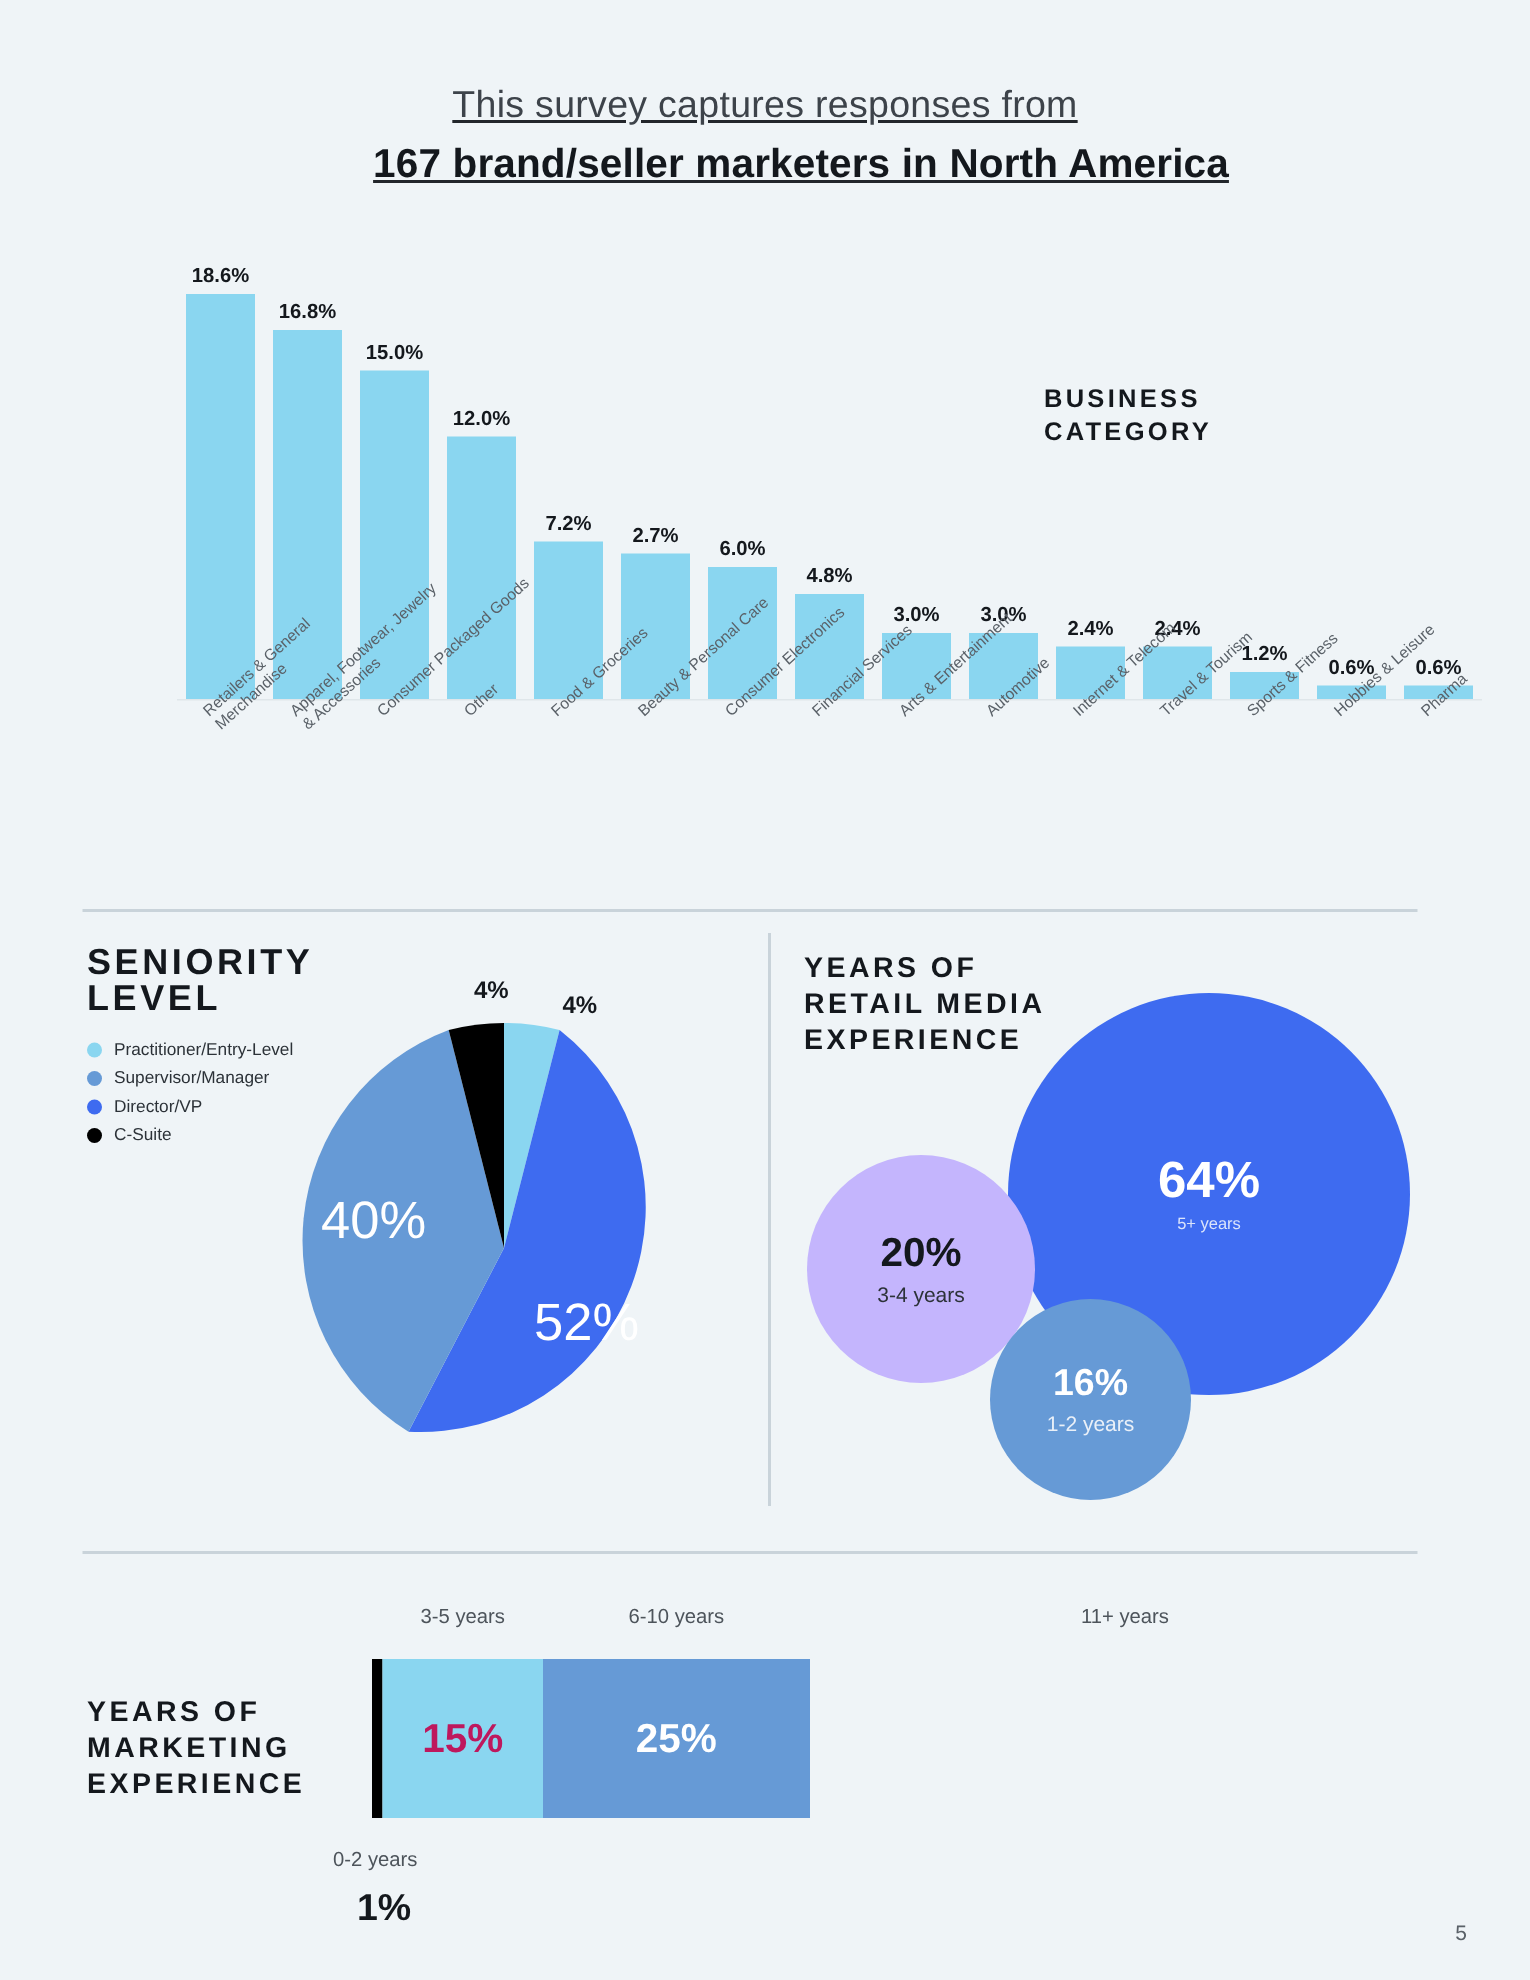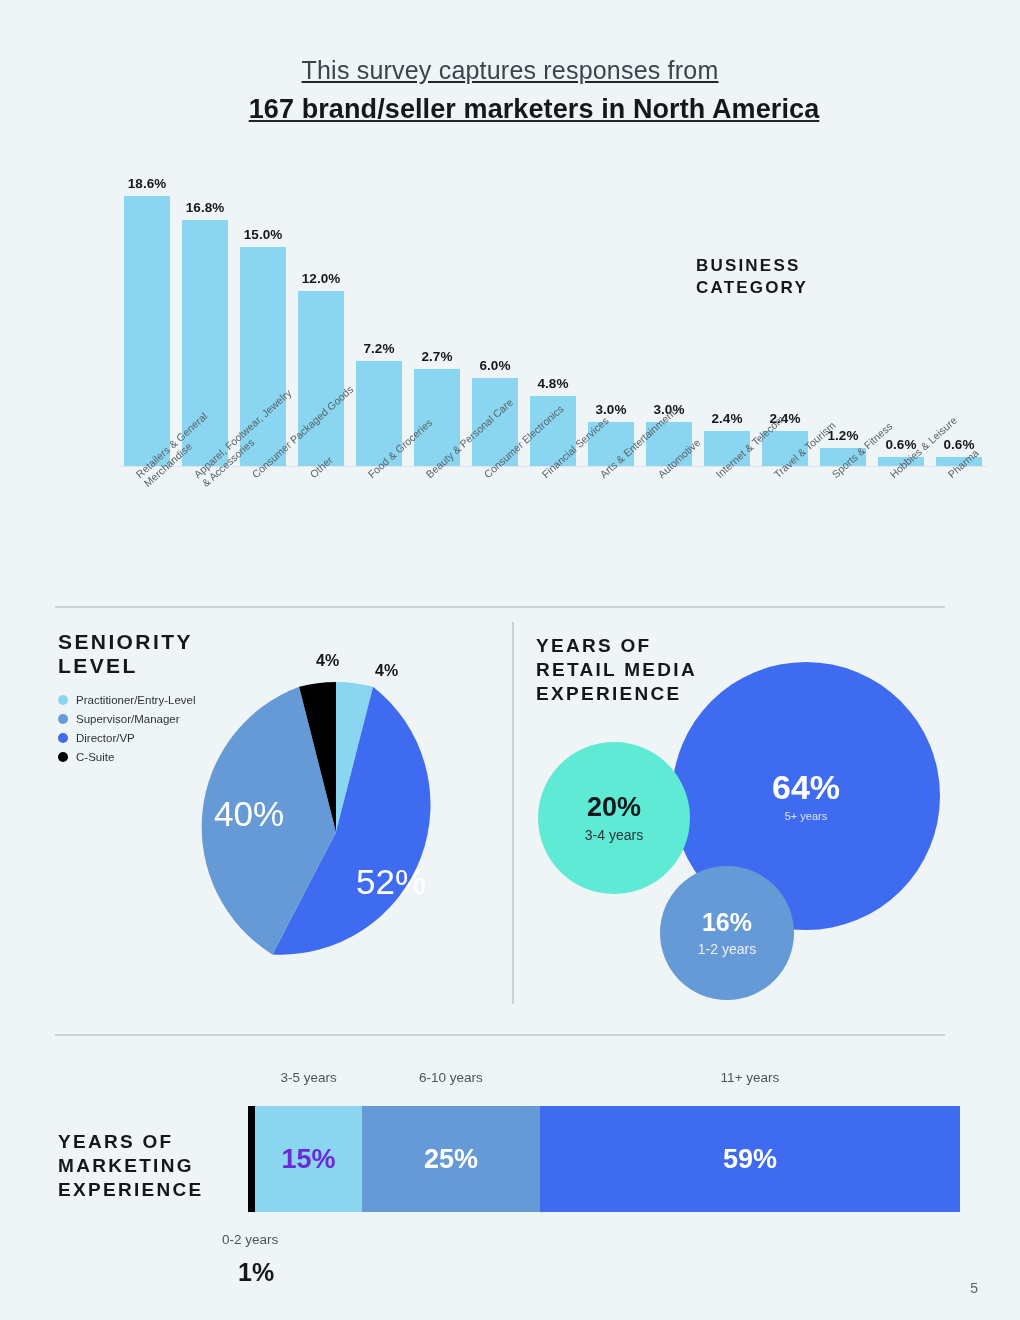--- a/index.html
+++ b/index.html
@@ -43,21 +43,21 @@
     font-size: 17px; font-weight: 700; letter-spacing: 2.2px;
     line-height: 22px; color: #14181d; text-align: left;
   }
 
   
   .div1 { position: absolute; left: 55px; top: 606px; width: 890px; height: 2px; background: #c9d3da; }
   .div2 { position: absolute; left: 55px; top: 1034px; width: 890px; height: 2px; background: #c9d3da; }
   .vdiv { position: absolute; left: 512px; top: 622px; width: 2px; height: 382px; background: #c9d3da; }
 
   
-  .sen-title { position: absolute; left: 58px; top: 630px; font-size: 21px; font-weight: 700;
+  .sen-title { position: absolute; left: 58px; top: 630px; font-size: 24px; font-weight: 700;
                letter-spacing: 2.4px; line-height: 24px; color: #14181d; }
   .legend { position: absolute; left: 58px; top: 694px; }
   .lg-row { display: flex; align-items: center; margin-bottom: 7px; }
   .lg-dot { width: 10px; height: 10px; border-radius: 50%; margin-right: 8px; flex: 0 0 auto; }
   .lg-txt { font-size: 11.5px; color: #2c3238; }
 
   .pie-wrap { position: absolute; left: 186px; top: 682px; width: 300px; height: 300px; }
   .pie-lbl { position: absolute; font-size: 16px; font-weight: 700; color: #14181d; }
   .pie-in { position: absolute; color: #fff; font-weight: 400; }
 
@@ -254,21 +254,21 @@
     <div>YEARS OF</div>
     <div>RETAIL MEDIA</div>
     <div>EXPERIENCE</div>
   </div>
 
   <div class="bub" style="left:672px; top:662px; width:268px; height:268px; background:#3e6bf0; z-index:1;">
     <div class="bub-pct" style="font-size:34px; color:#fff;">64%</div>
     <div class="bub-sub" style="font-size:11px; color:#dbe4fb;">5+ years</div>
   </div>
 
-  <div class="bub" style="left:538px; top:742px; width:152px; height:152px; background:#5eead4; z-index:2;">
+  <div class="bub" style="left:538px; top:770px; width:152px; height:152px; background:#c4b5fd; z-index:2;">
     <div class="bub-pct" style="font-size:27px; color:#14181d;">20%</div>
     <div class="bub-sub" style="font-size:14px; color:#2c3238;">3-4 years</div>
   </div>
 
   <div class="bub" style="left:660px; top:866px; width:134px; height:134px; background:#669ad6; z-index:3;">
     <div class="bub-pct" style="font-size:25px; color:#fff;">16%</div>
     <div class="bub-sub" style="font-size:14px; color:#eaf0f8;">1-2 years</div>
   </div>
 
   <div class="ym-title">
@@ -276,27 +276,24 @@
     <div>MARKETING</div>
     <div>EXPERIENCE</div>
   </div>
   <div class="toplbls" id="toplbls">
       <div class="toplbl" style="left: 8.5%; transform: translateX(-50%);">3-5 years</div>
       <div class="toplbl" style="left: 28.5%; transform: translateX(-50%);">6-10 years</div>
       <div class="toplbl" style="left: 70.5%; transform: translateX(-50%);">11+ years</div>
     </div>
   <div class="stack" id="stack">
       <div class="seg" style="flex: 0 0 1%; background: rgb(0, 0, 0); color: rgb(20, 24, 29);"></div>
-      <div class="seg" style="flex: 0 0 15%; background: rgb(138, 214, 240); color: #6d28d9;">
+      <div class="seg" style="flex: 0 0 15%; background: rgb(138, 214, 240); color: #be185d;">
         <span>15%</span>
       </div>
       <div class="seg" style="flex: 0 0 25%; background: rgb(102, 154, 214); color: rgb(255, 255, 255);">
         <span>25%</span>
       </div>
-      <div class="seg" style="flex: 0 0 59%; background: rgb(62, 107, 240); color: rgb(255, 255, 255);">
-        <span>59%</span>
-      </div>
     </div>
   <div class="botlbl">0-2 years</div>
   <div class="botpct">1%</div>
 
   <div class="pageno">5</div>
 </div>
 
 </body></html>

